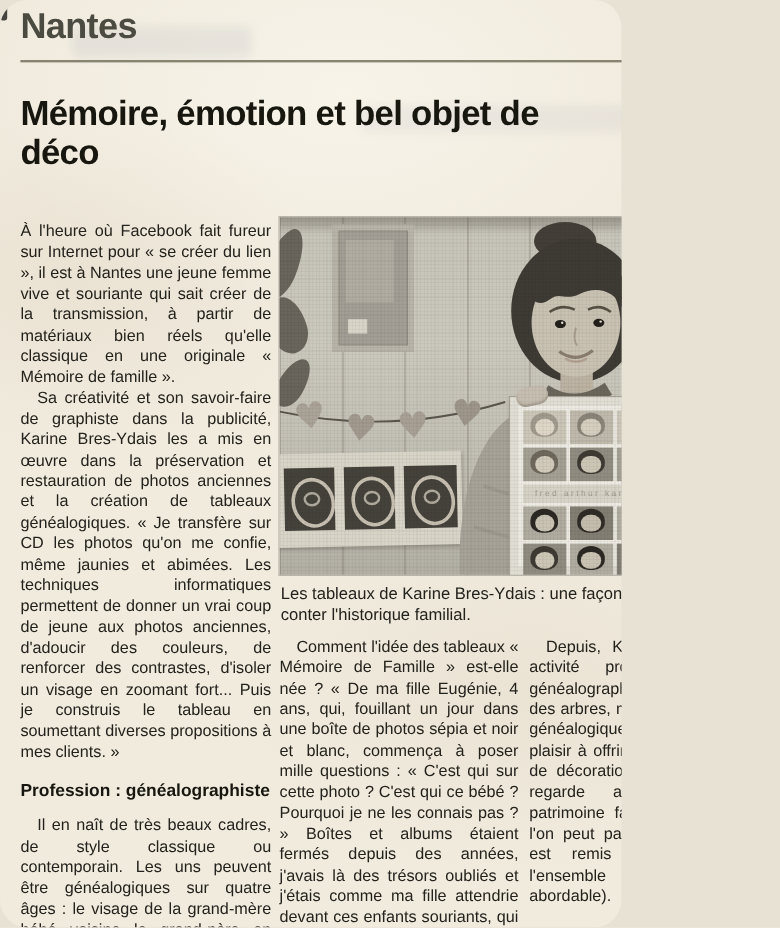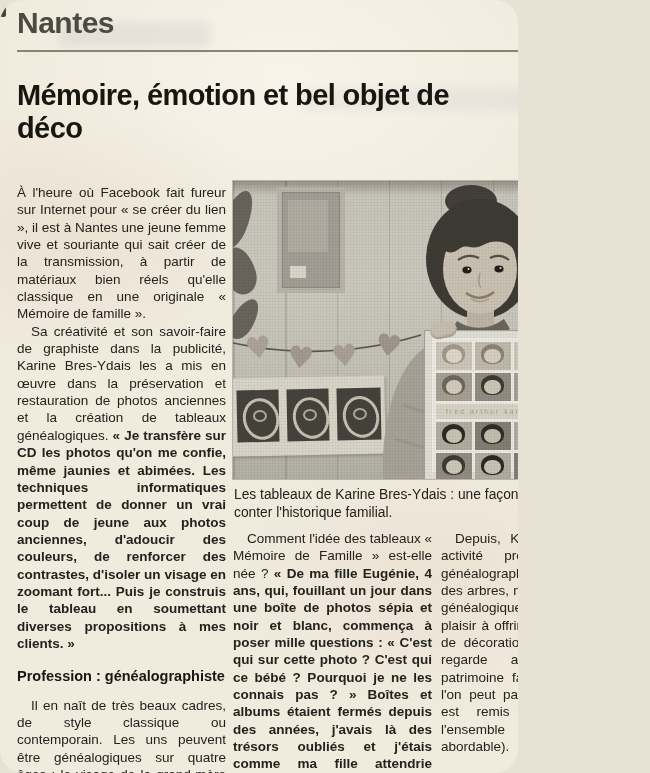--- a/index.html
+++ b/index.html
@@ -42,21 +42,21 @@
     font-size:18.5px; line-height:24px; color:#2d2c26;
   }
 
   
   .col { position:absolute; font-size:13.5px; line-height:17.35px; color:#23221c; }
   .col p { text-align:justify; text-align-last:left; hyphens:auto; }
   .col1 { left:17px;  top:184px; width:209px; }
   .col2 { left:233px; top:530px; width:199px; }
   .col3 { left:441px; top:530px; width:208px; }
   .ind { text-indent:14px; }
-  .q { font-weight:bold; }
+  .q { font-weight:normal; }
   .crosshead {
     font-size:14.5px; font-weight:bold; color:#17160f;
     margin:16px 0 11px 0; text-align:left !important; text-indent:0;
   }
   .contact { margin-top:17px; }
 
   
   .photo {
     position:absolute; left:233px; top:181px; width:416px; height:298px;
     overflow:hidden; outline:1px solid #b9b5a9;

